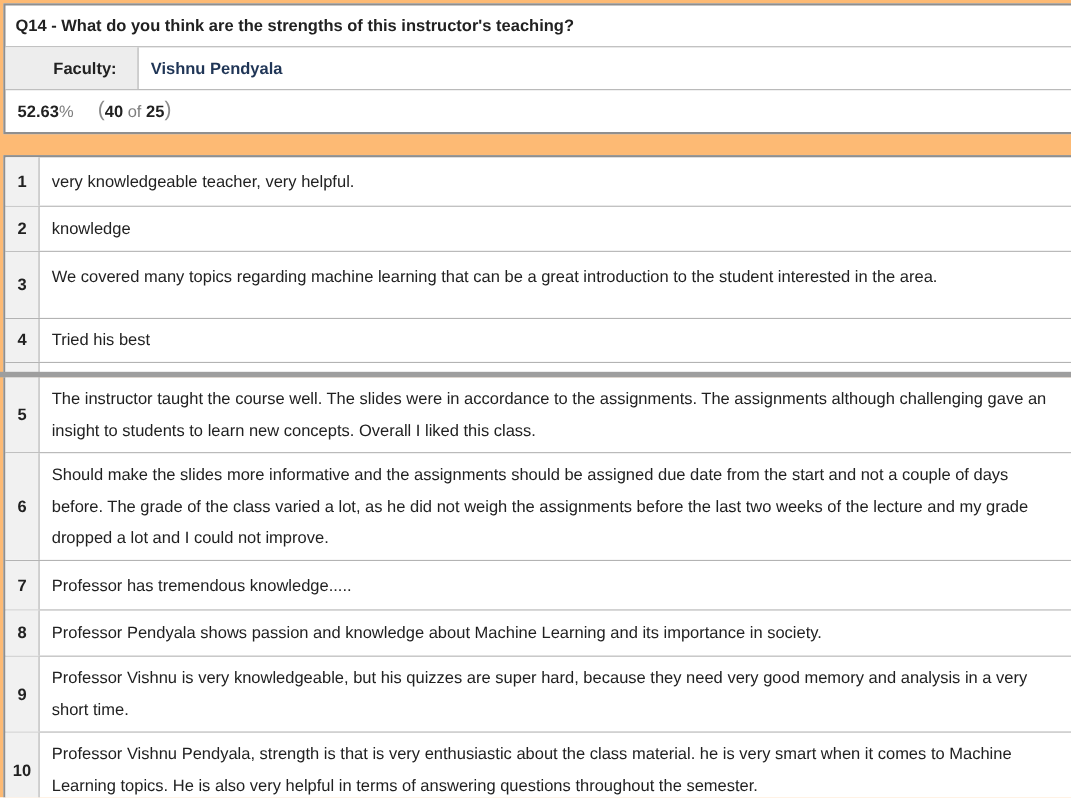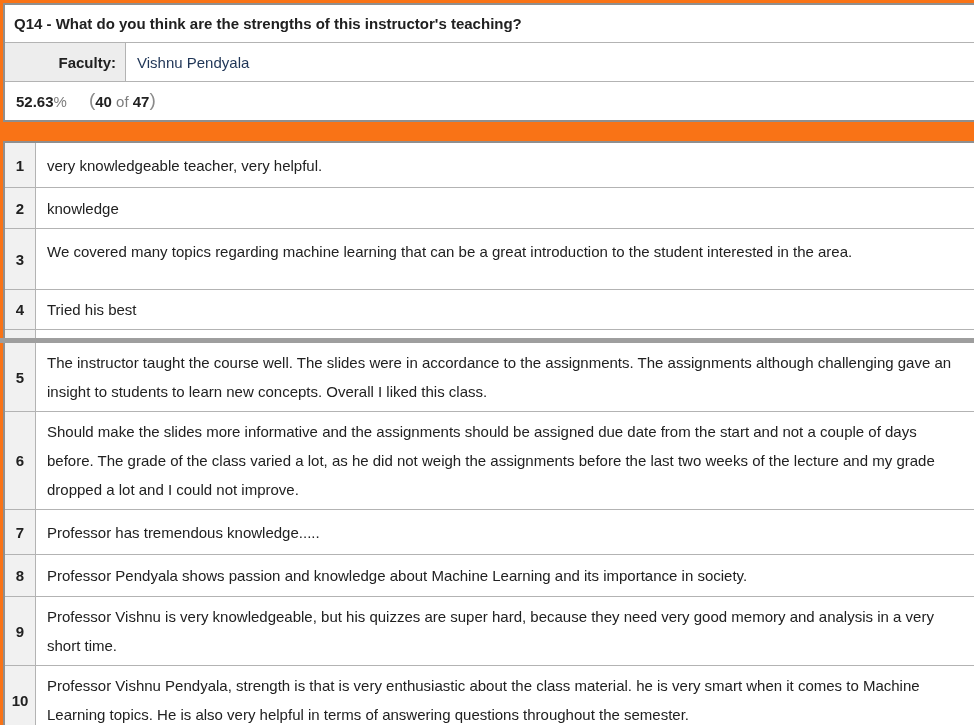--- a/index.html
+++ b/index.html
@@ -7,21 +7,21 @@
     padding: 0;
     background: #ffffff;
     font-family: "Liberation Sans", sans-serif;
     color: #212121;
   }
   .viewport {
     position: relative;
     width: 974px;
     height: 725px;
     overflow: hidden;
-    background: #f97316;
+    background: #fdba74;
   }
   .tbl {
     position: absolute;
     left: 3px;
     width: 978px;
     background: #ffffff;
     border: 2px solid #8f8f8f;
     box-sizing: border-box;
     font-size: 15px;
   }
@@ -40,33 +40,33 @@
     border-top: 1px solid #b3b3b3;
     height: 38px;
   }
   .label-cell {
     width: 121px;
     background: #ededed;
     border-right: 1px solid #b3b3b3;
     display: flex;
     align-items: center;
     justify-content: flex-end;
-    padding-right: 9px;
+    padding-right: 19px;
     font-weight: bold;
     box-sizing: border-box;
     flex: 0 0 auto;
   }
   .value-cell {
     flex: 1;
     display: flex;
     align-items: center;
     padding-left: 11px;
   }
   .faculty-name {
-    font-weight: normal;
+    font-weight: bold;
     color: #1f3556;
   }
   .rate-strong { font-weight: bold; color: #212121; }
   .rate-dim { color: #7d7d7d; }
   .rate-gap { display: inline-block; width: 22px; }
   .paren {
     color: #8a8a8a;
     font-size: 19px;
     font-weight: normal;
     position: relative;
@@ -142,21 +142,21 @@
     <div class="meta-row">
       <div class="value-cell">
         <span class="rate-strong">52.63</span>
           <span class="rate-dim">%</span>
           <span class="rate-gap"></span>
           <span class="paren">(</span>
           <span class="rate-strong">40</span>
           <span class="rate-dim">&nbsp;</span>
           <span class="rate-dim">of</span>
           <span class="rate-dim">&nbsp;</span>
-          <span class="rate-strong">47</span>
+          <span class="rate-strong">25</span>
           <span class="paren">)</span>
       </div>
     </div>
   </div>
 
   <div class="tbl resp-table-1">
     <div class="r-row first h44">
       <div class="num-cell">1</div>
       <div class="text-cell">very knowledgeable teacher, very helpful.</div>
     </div>

